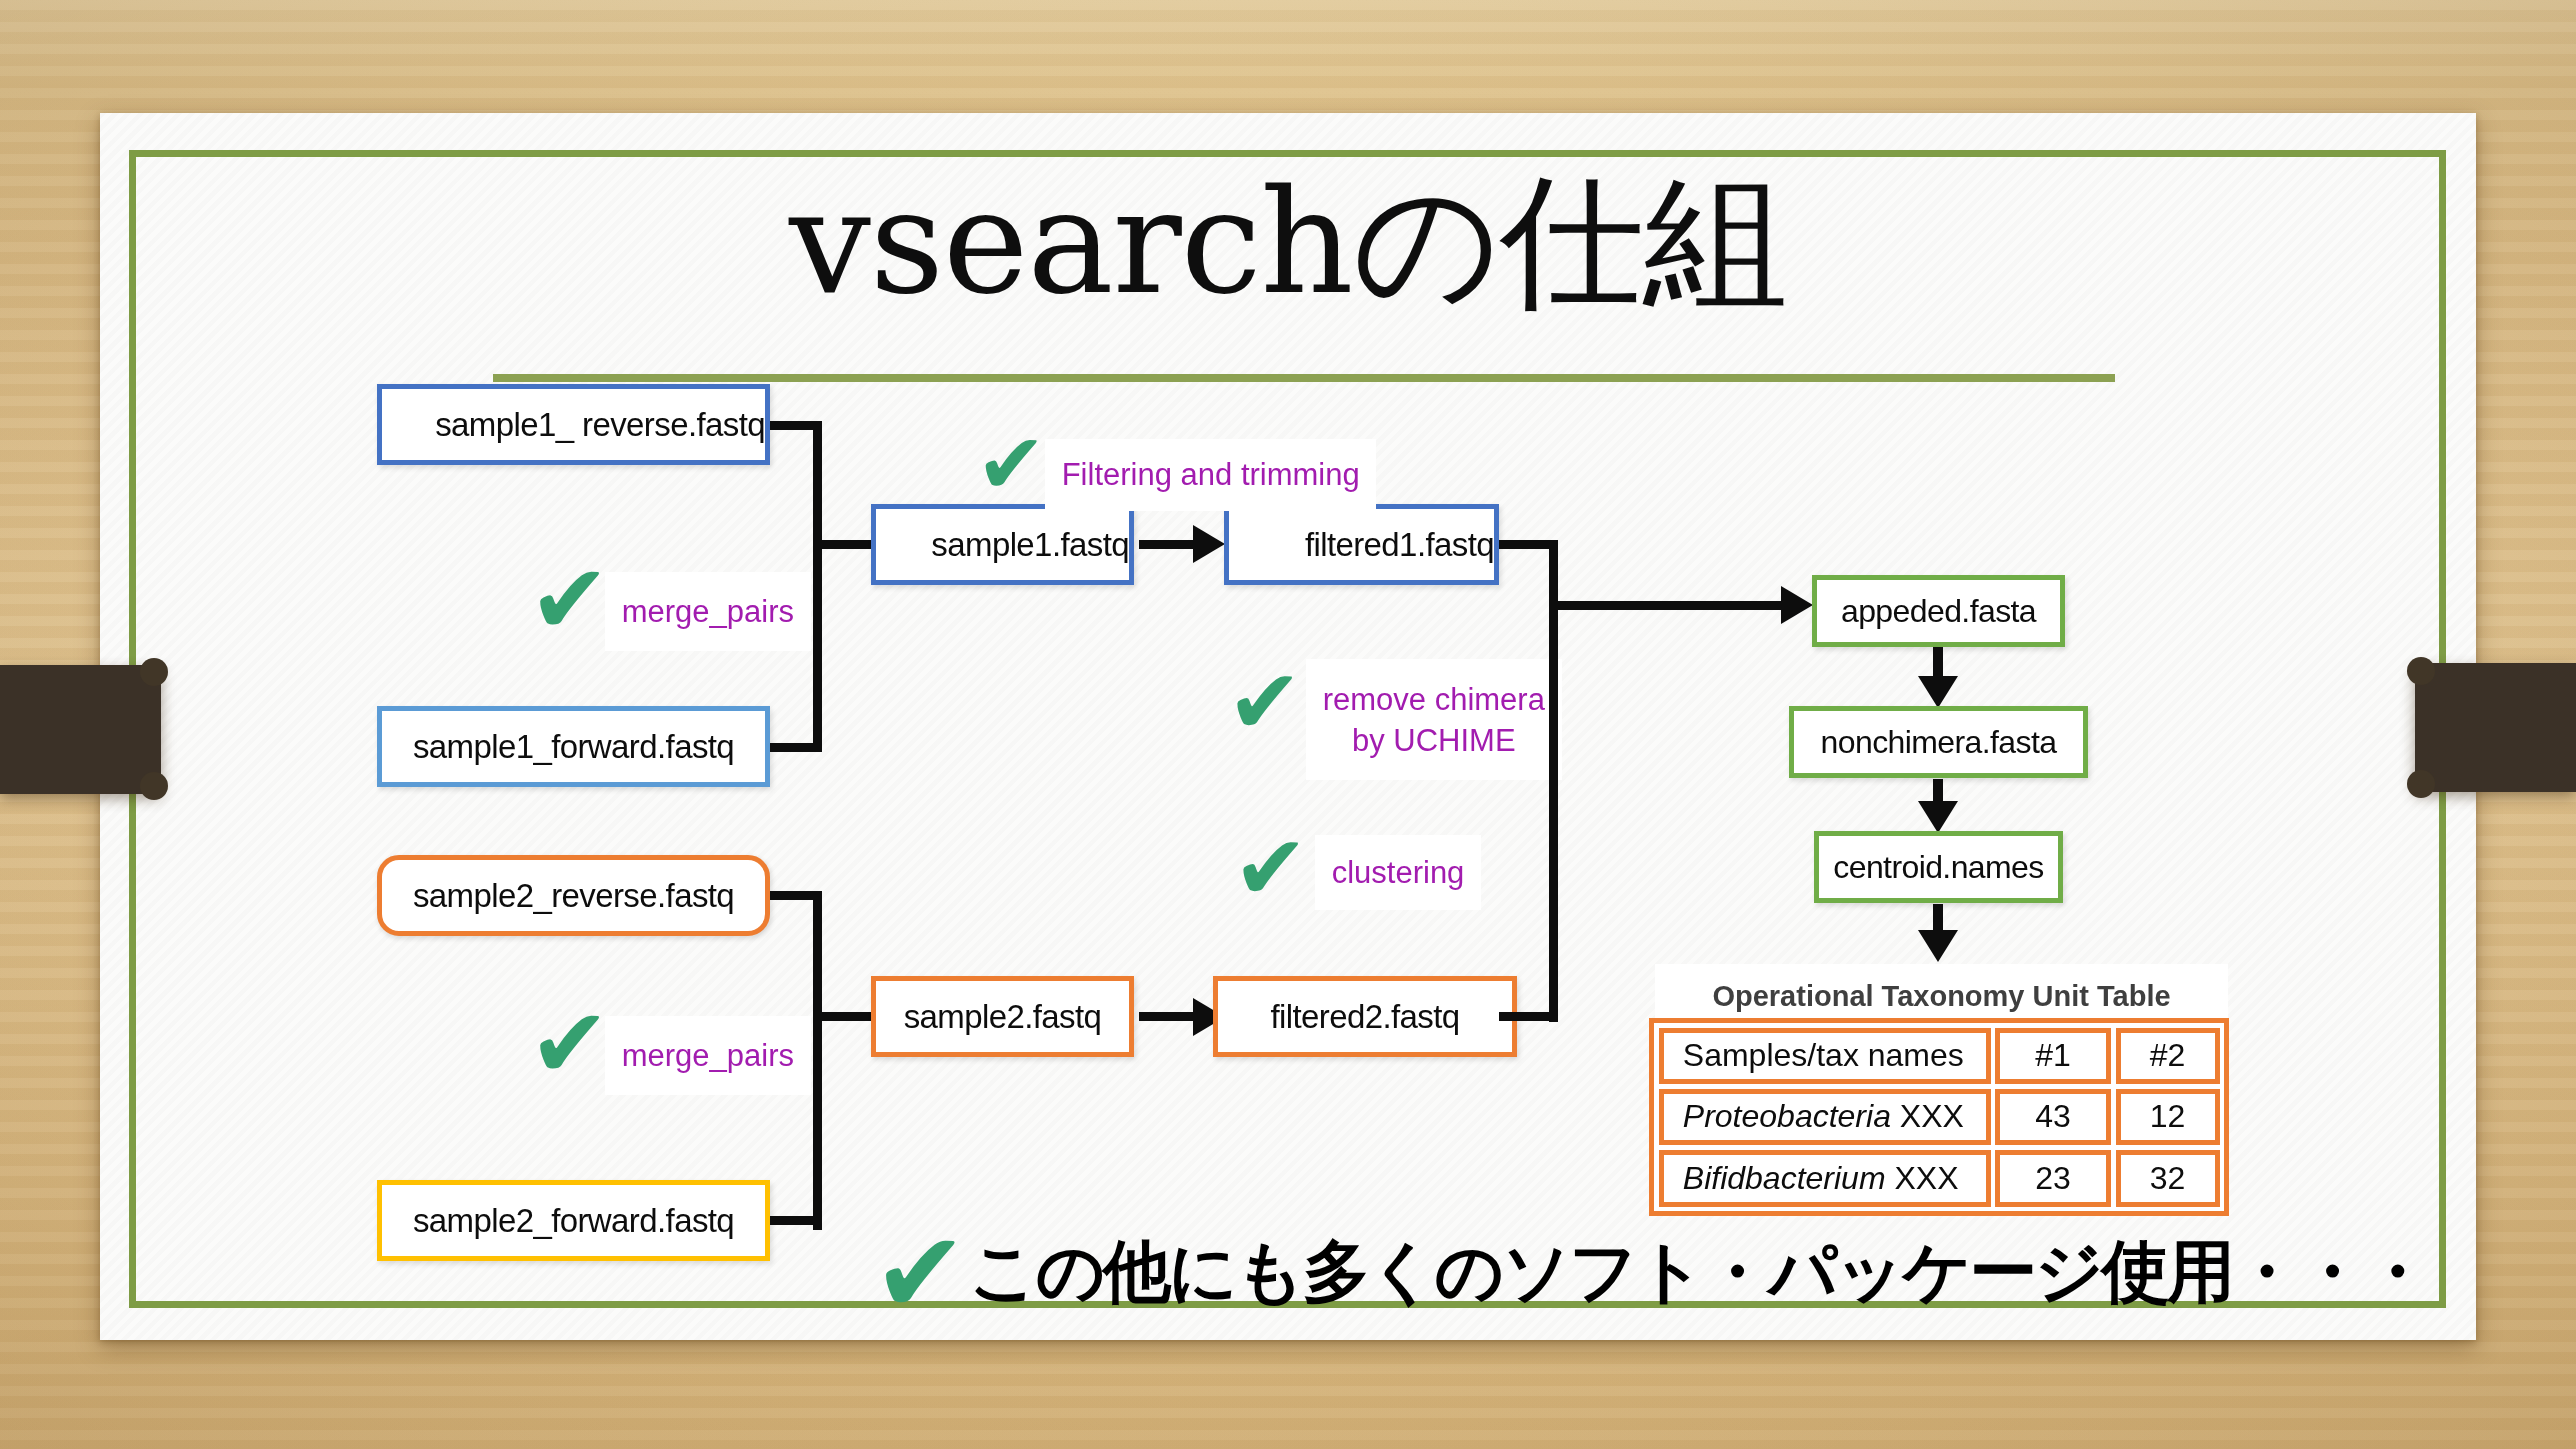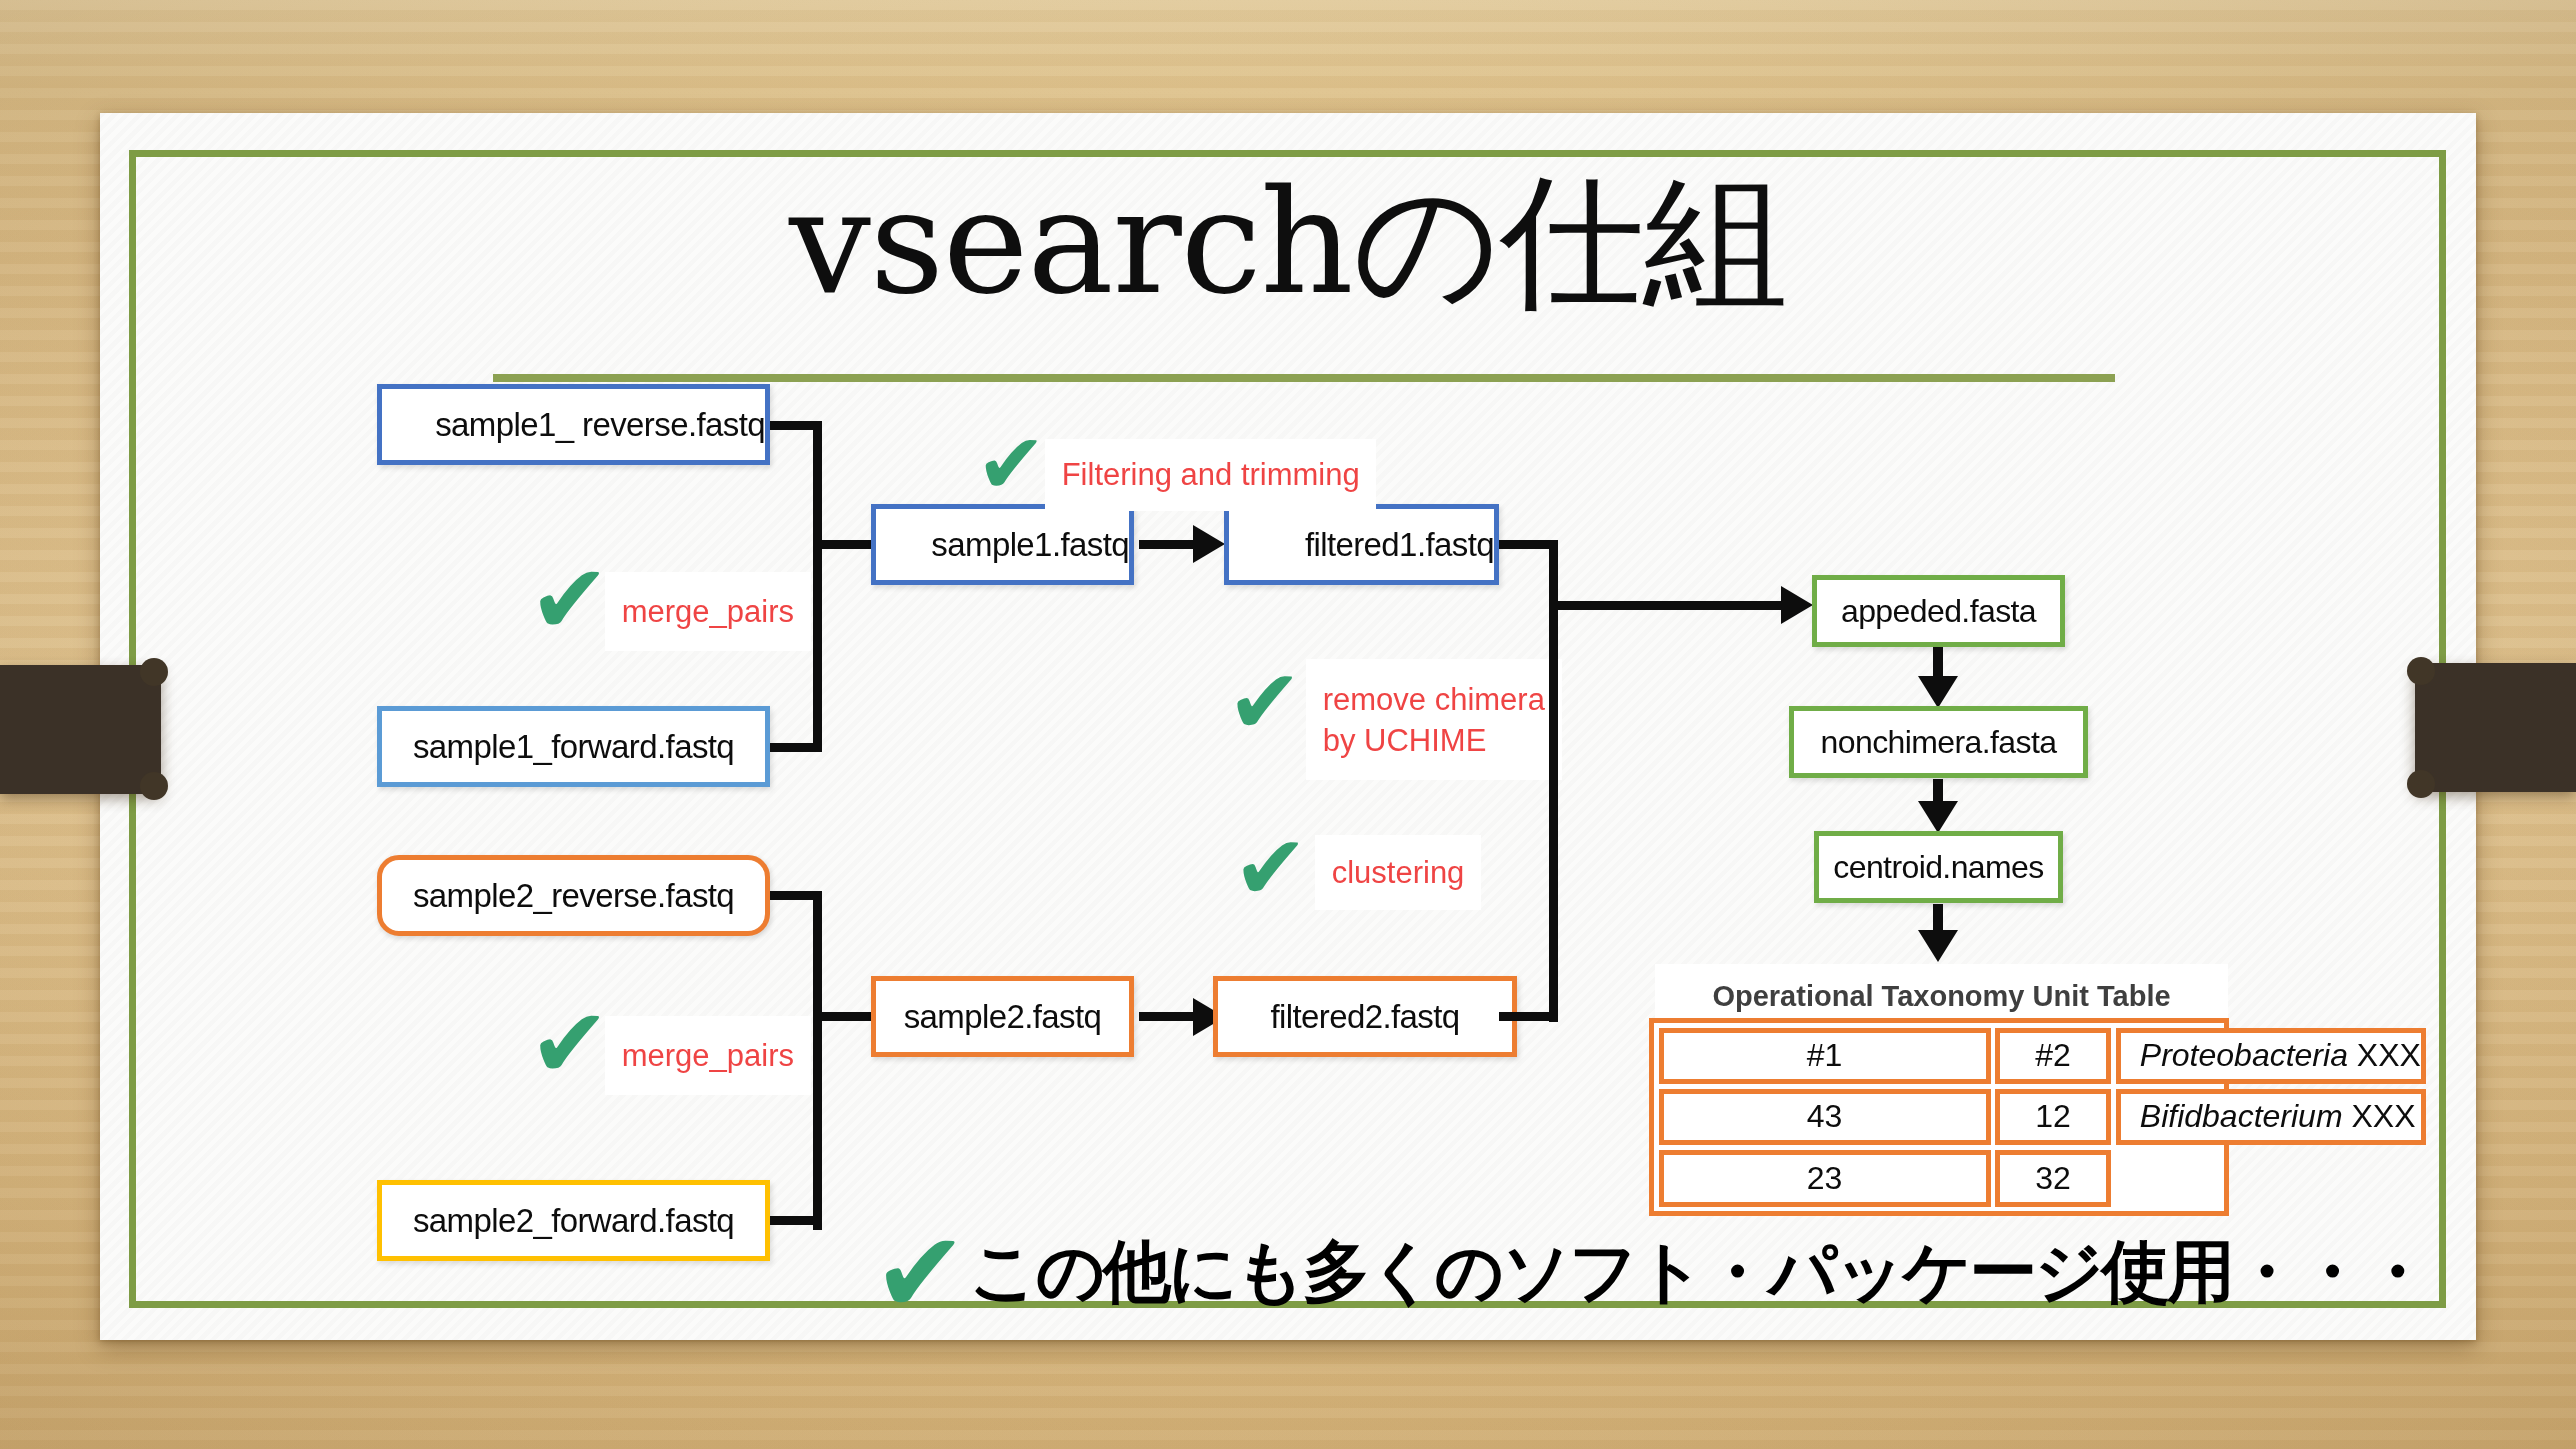--- a/index.html
+++ b/index.html
@@ -32,22 +32,22 @@
   .b-orange{border-color:#ed7d31;} .b-yellow{border-color:#ffc000;}
   .b-green{border-color:#70ad47;}
   .fbox.small{font-size:32px;}
   .conn{position:absolute;background:#0d0d0d;}
   .tri-right{position:absolute;width:0;height:0;
     border-top:19.3px solid transparent;border-bottom:19.3px solid transparent;border-left:32px solid #0d0d0d;}
   .tri-down{position:absolute;width:0;height:0;
     border-left:20px solid transparent;border-right:20px solid transparent;border-top:32px solid #0d0d0d;}
   .check{position:absolute;color:#35a070;font-family:"DejaVu Sans",sans-serif;
     font-size:97px;line-height:1;font-weight:bold;}
-  .note{position:absolute;background:#ffffff;color:#ef4444;font-size:31px;
-    display:flex;flex-direction:column;justify-content:center;padding:9px 16.7px;white-space:nowrap;}
+  .note{position:absolute;background:#ffffff;color:#a21caf;font-size:31px;
+    display:flex;flex-direction:column;justify-content:center;padding:9px 16.7px;white-space:nowrap;align-items:center;}
   .otu-title{position:absolute;left:1655px;top:964px;width:573px;height:64px;background:#ffffff;
     display:flex;align-items:center;justify-content:center;font-size:29px;font-weight:bold;color:#3f3f3f;
     white-space:nowrap;}
   .otu-grid{position:absolute;left:1649px;top:1018px;width:580px;height:198px;box-sizing:border-box;
     background:#ffffff;border:5.8px solid #ed7d31;padding:4.5px;display:grid;
     grid-template-columns:332px 116px 1fr;grid-template-rows:1fr 1fr 1fr;gap:4.5px;}
   .cell{border:5.2px solid #ed7d31;background:#ffffff;display:flex;align-items:center;
     font-size:32px;color:#0d0d0d;white-space:pre;padding-left:19.3px;box-sizing:border-box;}
   .cell.num{justify-content:center;padding-left:0;}
   .cell .it{font-style:italic;}
@@ -149,20 +149,21 @@
   <div class="fbox b-green small" style="left:1814px;top:831px;width:249px;height:72px;">
     <span>centroid.names</span>
   </div>
   <div class="conn" style="left:1933px;top:904px;width:10.3px;height:29px;"></div>
   <div class="tri-down" style="left:1918px;top:930px;"></div>
 
   <div class="otu-title">
     <span>Operational Taxonomy Unit Table</span>
   </div>
   <div class="otu-grid">
+    <div class="cell">Samples/tax names</div>
     <div class="cell num">#1</div>
     <div class="cell num">#2</div>
     <div class="cell">
       <span class="it">Proteobacteria</span><span> XXX</span>
     </div>
     <div class="cell num">43</div>
     <div class="cell num">12</div>
     <div class="cell">
       <span class="it">Bifidbacterium</span><span> XXX</span>
     </div>

